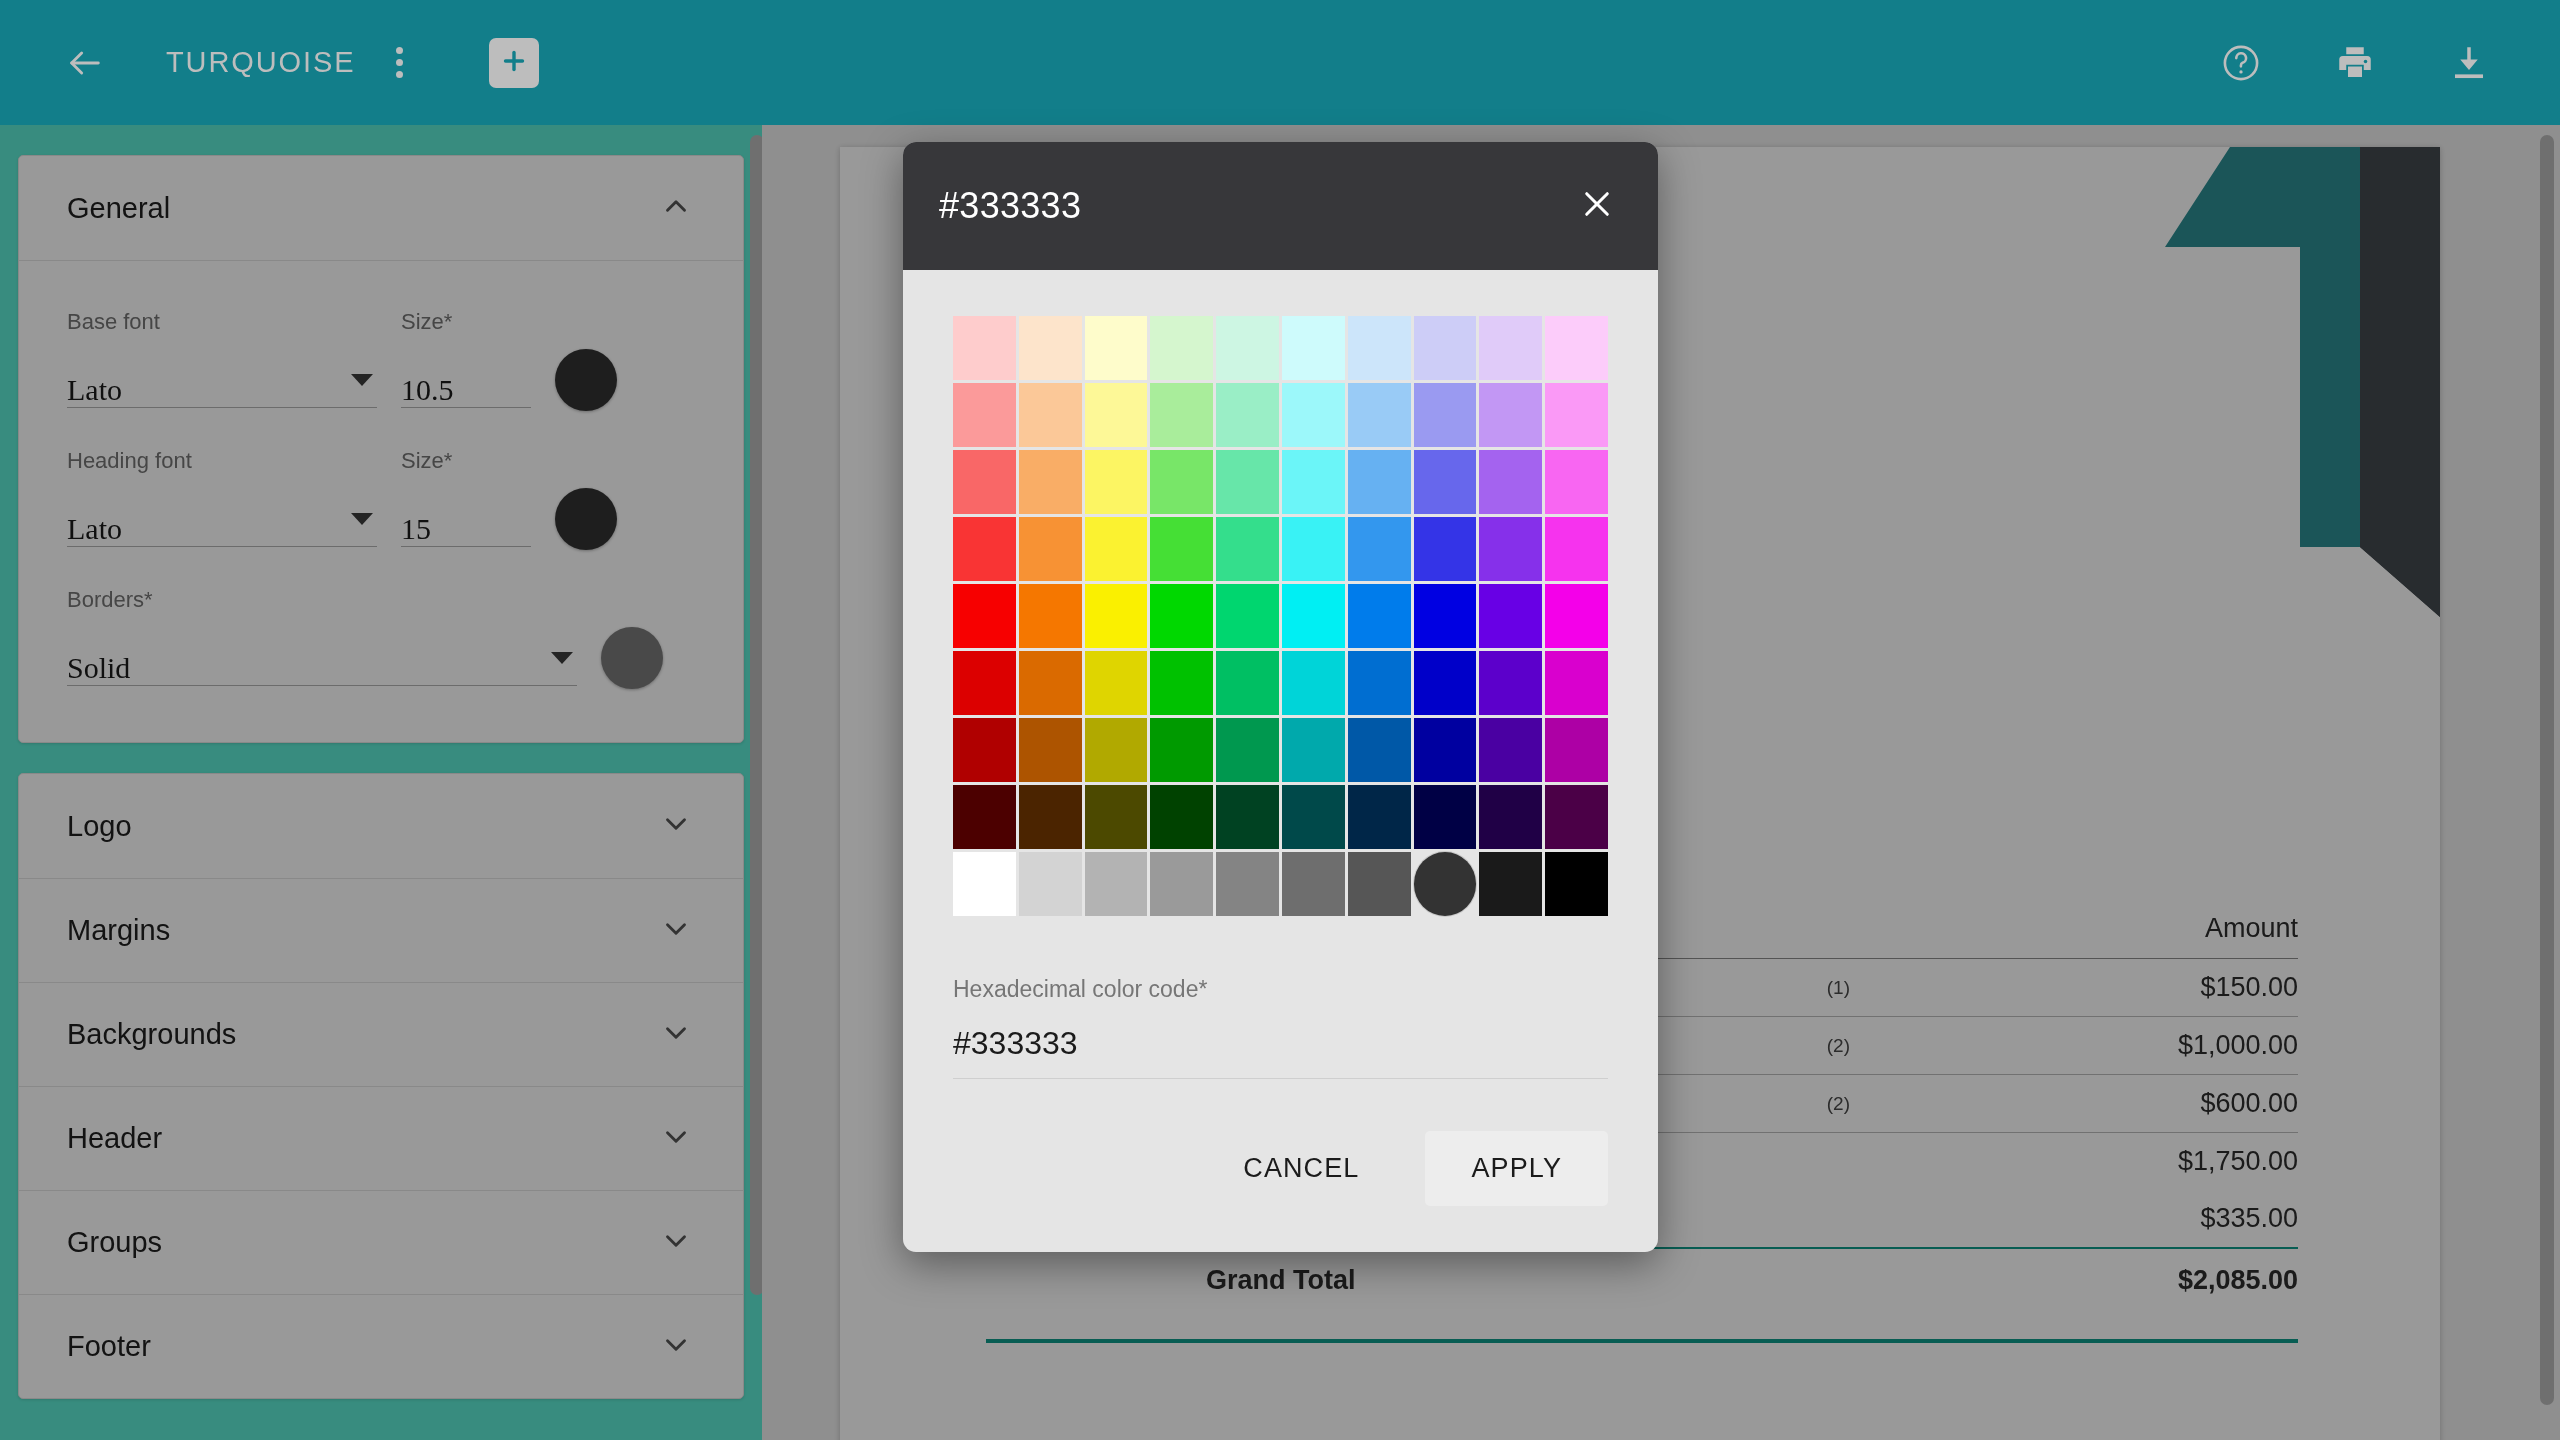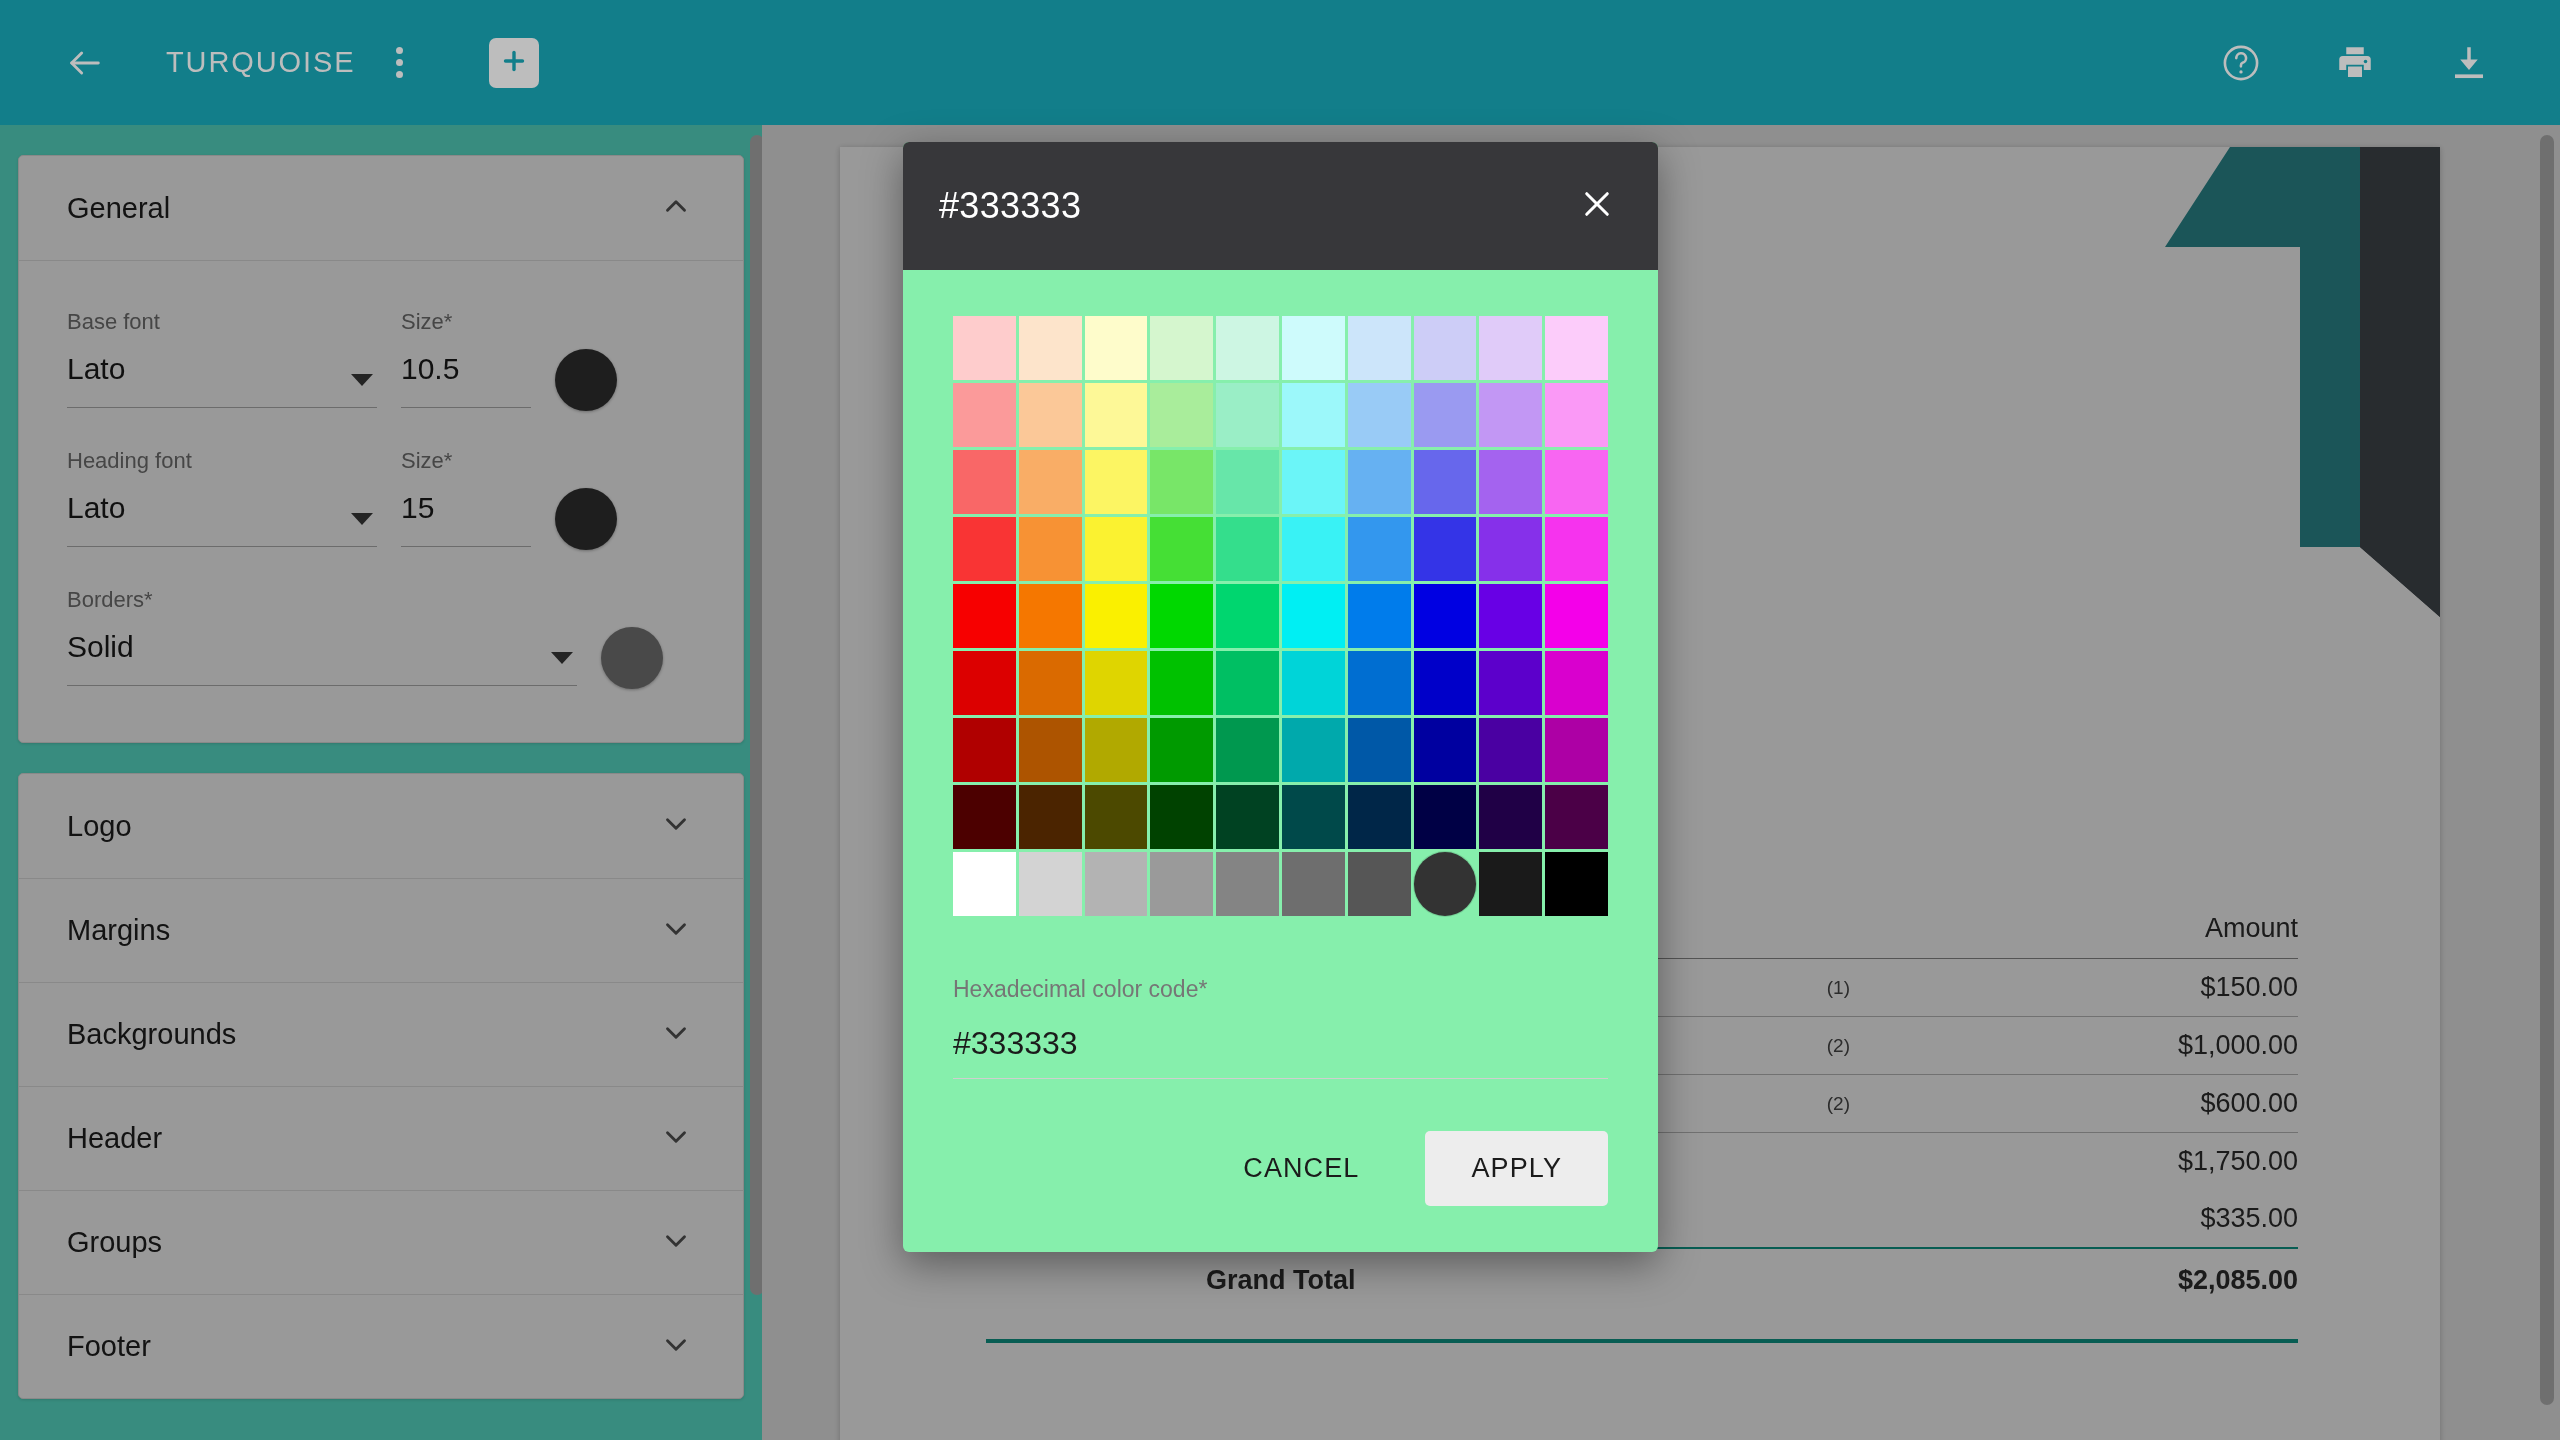--- a/index.html
+++ b/index.html
@@ -74,22 +74,23 @@
   .row { display: flex; align-items: flex-end; gap: 0; margin-top: 22px; }
   .field { position: relative; }
   .flabel {
     font-size: 22px; color: #757575; margin-bottom: 17px; display: block;
     white-space: nowrap;
   }
   .flabel .req { color: #757575; }
   .fline {
     border-bottom: 1px solid #b5b5b5;
     height: 56px;
-    display: flex; align-items: flex-start;
+    display: flex; align-items: flex-end;
     position: relative;
+    font-family: Liberation Serif, serif;
   }
   .fval { font-size: 30px; color: #1b1b1b; }
   .caret {
     position: absolute; right: 4px; top: 50%; transform: translateY(-50%);
     width: 0; height: 0;
     border-left: 11px solid transparent;
     border-right: 11px solid transparent;
     border-top: 12px solid #3d3d3d;
   }
   .swatch {
@@ -163,22 +164,22 @@
     width: 2560px; height: 1315px;
     background: rgba(0,0,0,.40);
     z-index: 20;
   }
 
   
   .dialog {
     position: absolute;
     left: 903px; top: 142px;
     width: 755px;
-    background: #86efac;
-    border-radius: 6px;
+    background: #e5e5e5;
+    border-radius: 13px;
     box-shadow: 0 12px 40px rgba(0,0,0,.4);
     z-index: 30;
     overflow: hidden;
   }
   .dlg-head {
     height: 128px; background: #37373a;
     display: flex; align-items: center;
     padding: 0 34px 0 36px;
   }
   .dlg-head .h {

